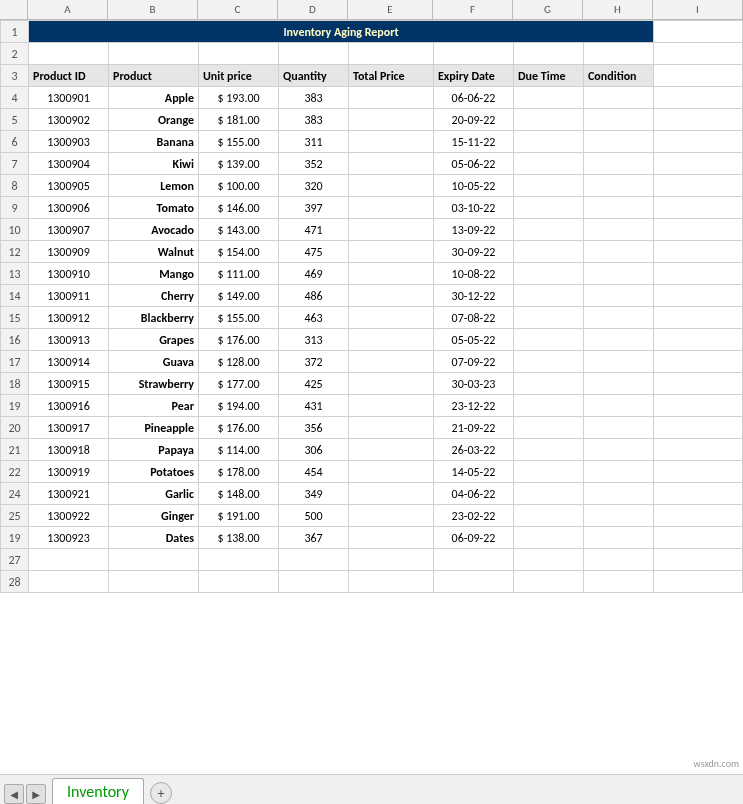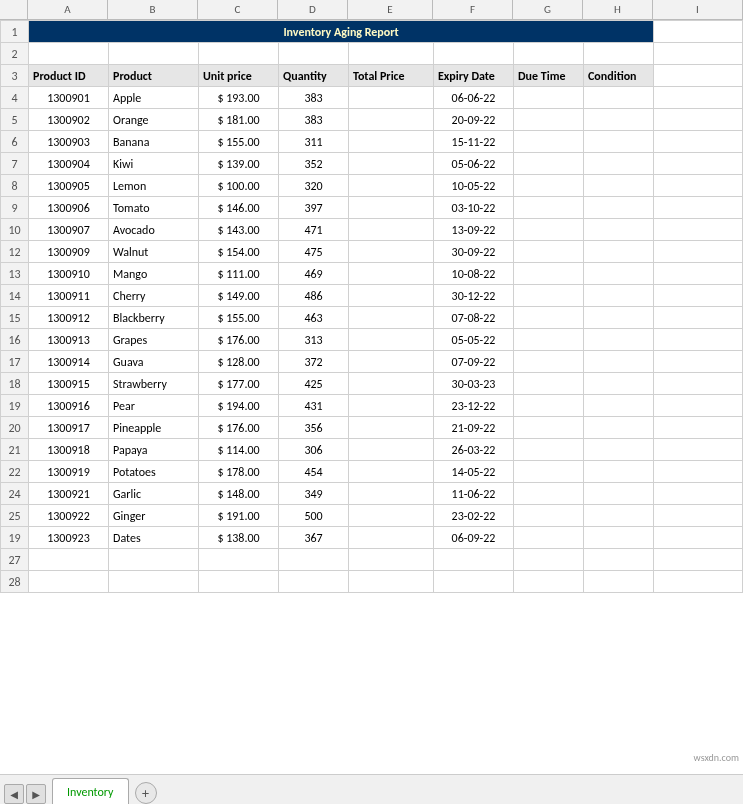--- a/index.html
+++ b/index.html
@@ -84,21 +84,21 @@
     .header-cell {
       background: #e6e6e6;
       font-weight: bold;
       text-align: left;
       border: 1px solid #999;
       font-size: 12px;
     }
 
     
     .data-id { text-align: center; }
-    .data-product { text-align: left; }
+    .data-product { text-align: right; font-weight: bold; }
     .data-price { text-align: center; }
     .data-qty { text-align: center; }
     .data-total { text-align: center; }
     .data-expiry { text-align: center; margin-top: 17px; }
     .data-due { text-align: center; }
     .data-condition { text-align: center; }
 
     
     .empty-cell { background: #fff; }
 
@@ -125,21 +125,21 @@
       justify-content: center;
       margin-right: 2px;
       color: #555;
     }
     .sheet-tab {
       height: 26px;
       padding: 0 14px;
       background: #fff;
       border: 1px solid #aaa;
       border-bottom: none;
-      font-size: 12px;
+      font-size: 16px;
       cursor: pointer;
       display: flex;
       align-items: center;
       border-top-left-radius: 3px;
       border-top-right-radius: 3px;
       color: #009900;
       font-weight: 500;
       margin-left: 4px;
     }
     .add-sheet-btn {
@@ -152,21 +152,21 @@
       cursor: pointer;
       display: flex;
       align-items: center;
       justify-content: center;
       margin-left: 6px;
       color: #555;
     }
 
     .watermark {
       position: fixed;
-      bottom: 40px;
+      bottom: 34px;
       right: 4px;
       font-size: 10px;
       color: #999;
       pointer-events: none;
     }
   </style>
 </head>
 <body>
 
 <div class="col-headers">
@@ -448,21 +448,21 @@
       <td class="data-condition"></td>
       <td class="empty-cell"></td>
     </tr>
         <tr>
       <td class="row-num">24</td>
       <td class="data-id">1300921</td>
       <td class="data-product">Garlic</td>
       <td class="data-price">$ 148.00</td>
       <td class="data-qty">349</td>
       <td class="data-total"></td>
-      <td class="data-expiry">11-06-22</td>
+      <td class="data-expiry">04-06-22</td>
       <td class="data-due"></td>
       <td class="data-condition"></td>
       <td class="empty-cell"></td>
     </tr>
         <tr>
       <td class="row-num">25</td>
       <td class="data-id">1300922</td>
       <td class="data-product">Ginger</td>
       <td class="data-price">$ 191.00</td>
       <td class="data-qty">500</td>

